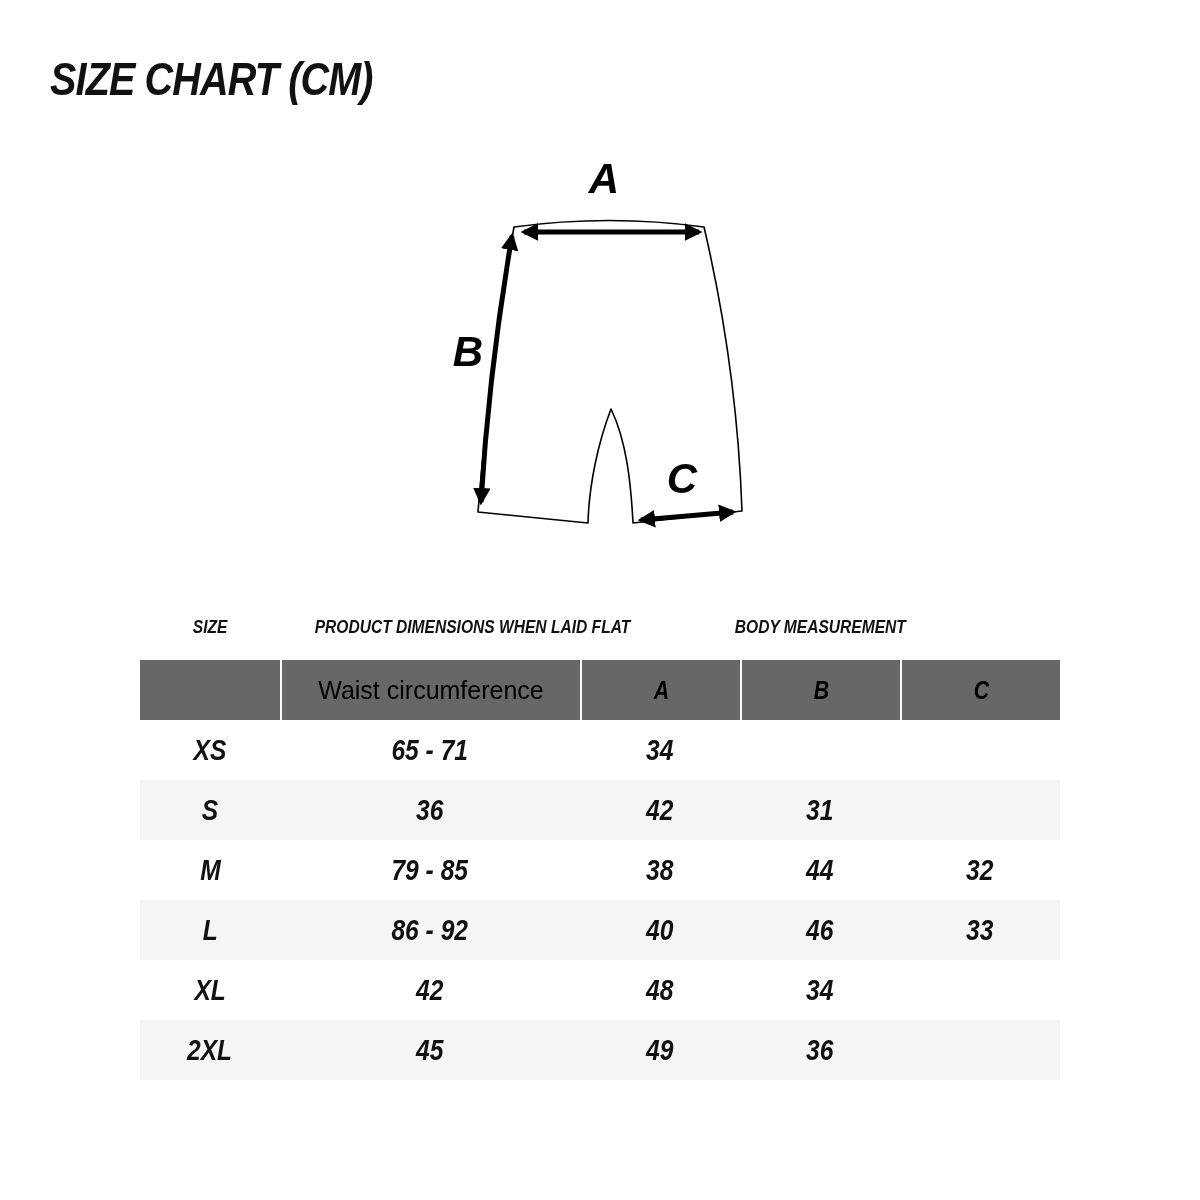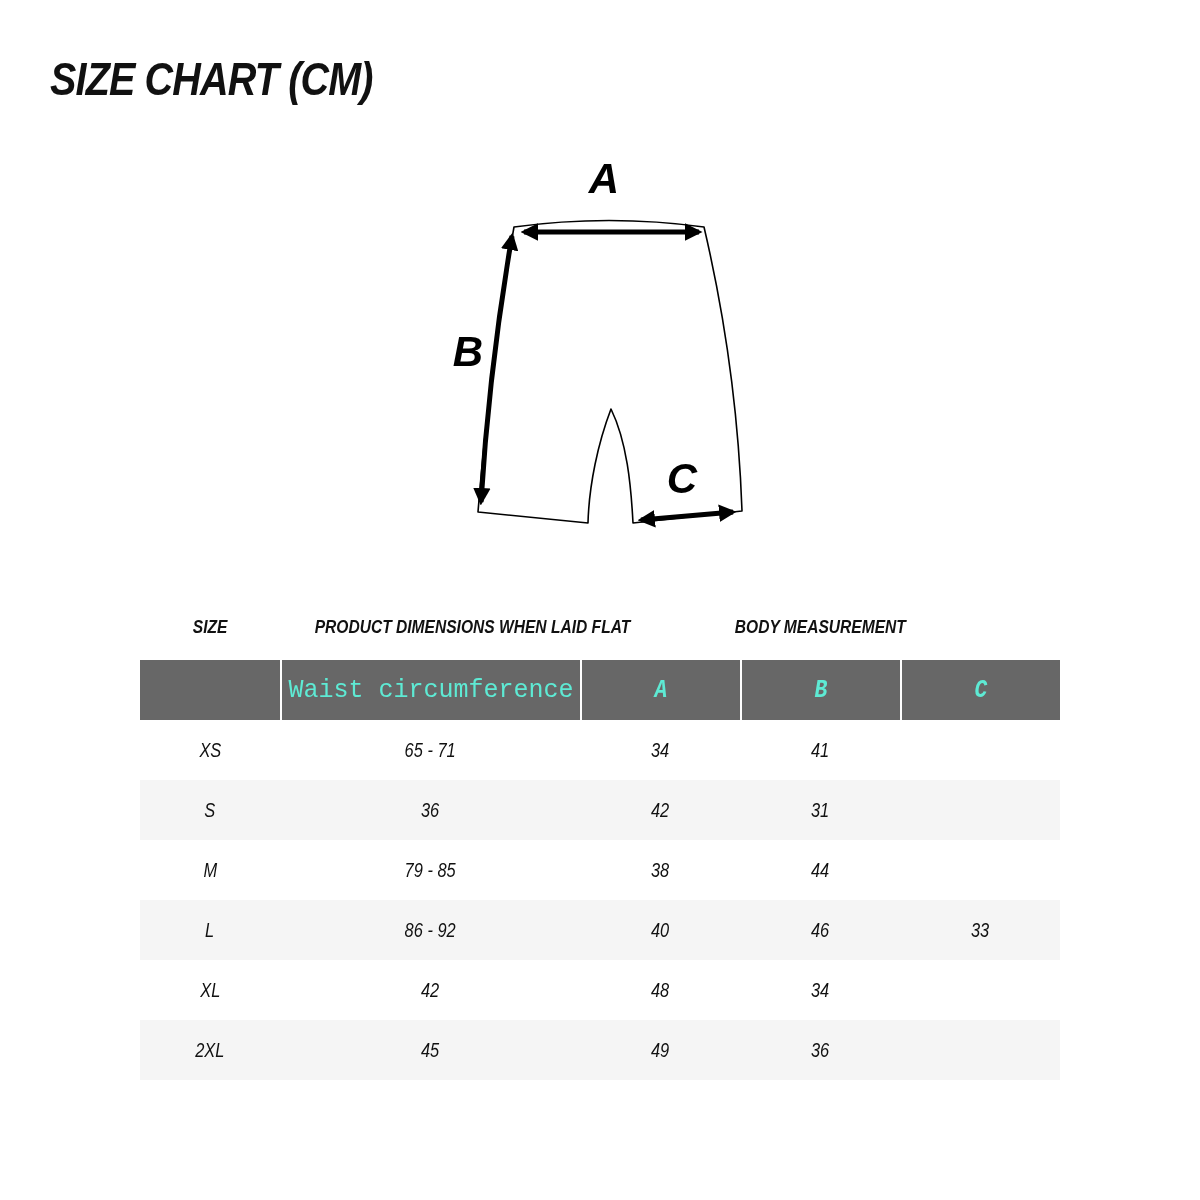--- a/index.html
+++ b/index.html
@@ -37,26 +37,26 @@
   
   .size-table{
     position:absolute;left:140px;top:660px;width:920px;
   }
   .tr{
     display:grid;grid-template-columns:140px 300px 160px 160px 160px;
     height:60px;align-items:center;
   }
   .tr > div{height:100%;display:flex;align-items:center;justify-content:center;}
   .header-bar > div{
-    background:var(--header_bar);color:#5eead4;font-family:Liberation Mono, monospace;
+    background:var(--header_bar);color:#000000;
   }
   .header-bar > div + div{border-left:2px solid #ffffff;}
   .header-bar .waist-h{font-size:25px;font-weight:400;}
   .header-bar .abc-h{font-size:26px;font-weight:700;font-style:italic;}
-  .data-row{font-size:20px;font-weight:400;font-style:italic;}
+  .data-row{font-size:30px;font-weight:700;font-style:italic;}
   .data-row.striped{background:var(--stripe);}
 </style>
 </head>
 <body>
 
 <div class="page-title">SIZE CHART (CM)</div>
 
 <div class="diagram">
   <svg viewBox="430 148 360 412">
     <defs>
@@ -104,23 +104,20 @@
   <div class="tr data-row">
     <div>
         <span class="cond">XS</span>
       </div>
     <div>
         <span class="cond">65 - 71</span>
       </div>
     <div>
         <span class="cond">34</span>
       </div>
-    <div>
-        <span class="cond">41</span>
-      </div>
   </div>
 
   <div class="tr data-row striped">
     <div>
         <span class="cond">S</span>
       </div>
     <div>
         <span class="cond">36</span>
       </div>
     <div>
@@ -136,20 +133,23 @@
         <span class="cond">M</span>
       </div>
     <div>
         <span class="cond">79 - 85</span>
       </div>
     <div>
         <span class="cond">38</span>
       </div>
     <div>
         <span class="cond">44</span>
+      </div>
+    <div>
+        <span class="cond">32</span>
       </div>
   </div>
 
   <div class="tr data-row striped">
     <div>
         <span class="cond">L</span>
       </div>
     <div>
         <span class="cond">86 - 92</span>
       </div>

